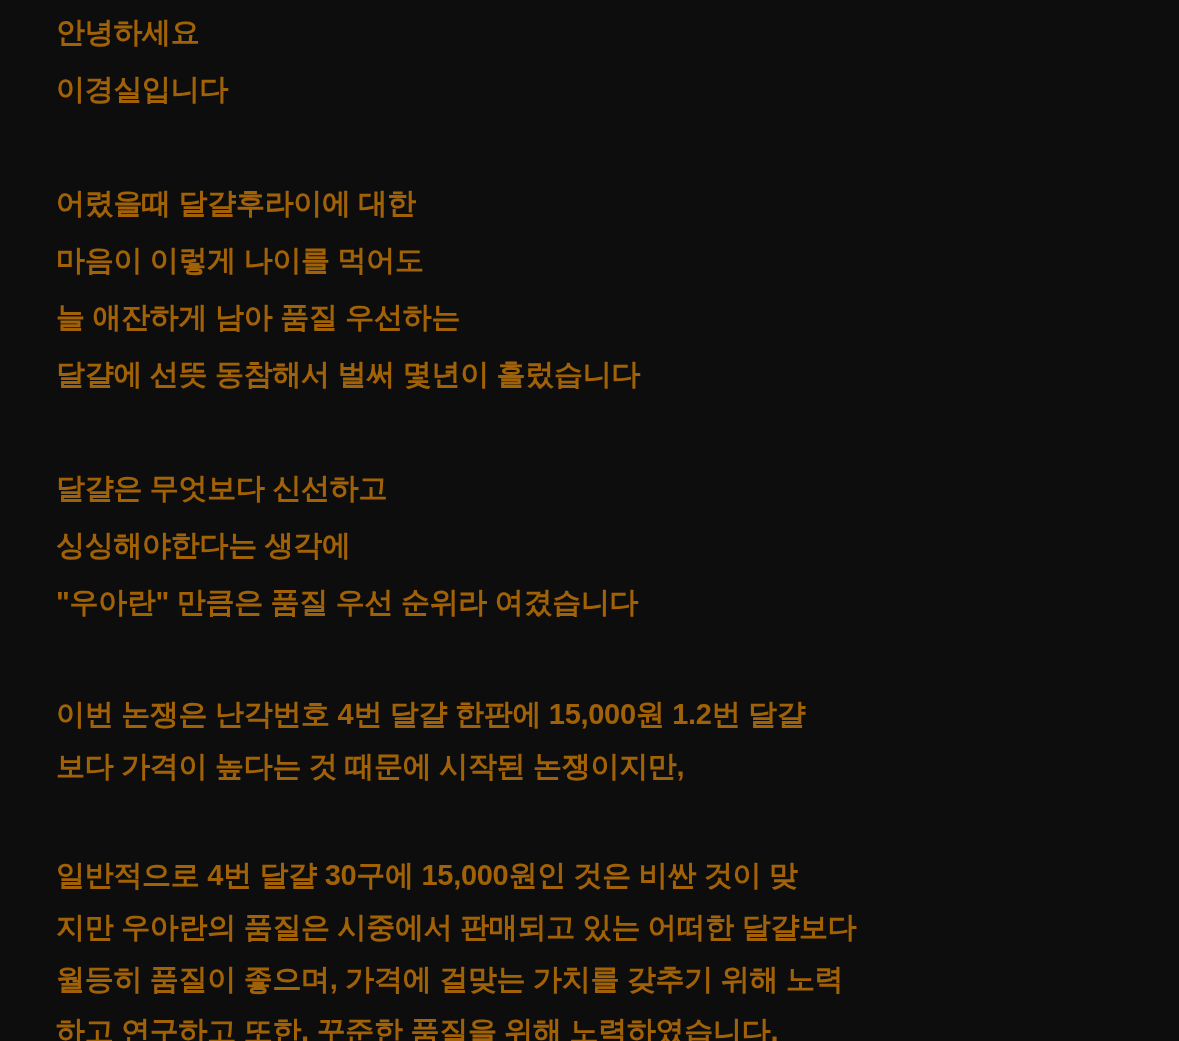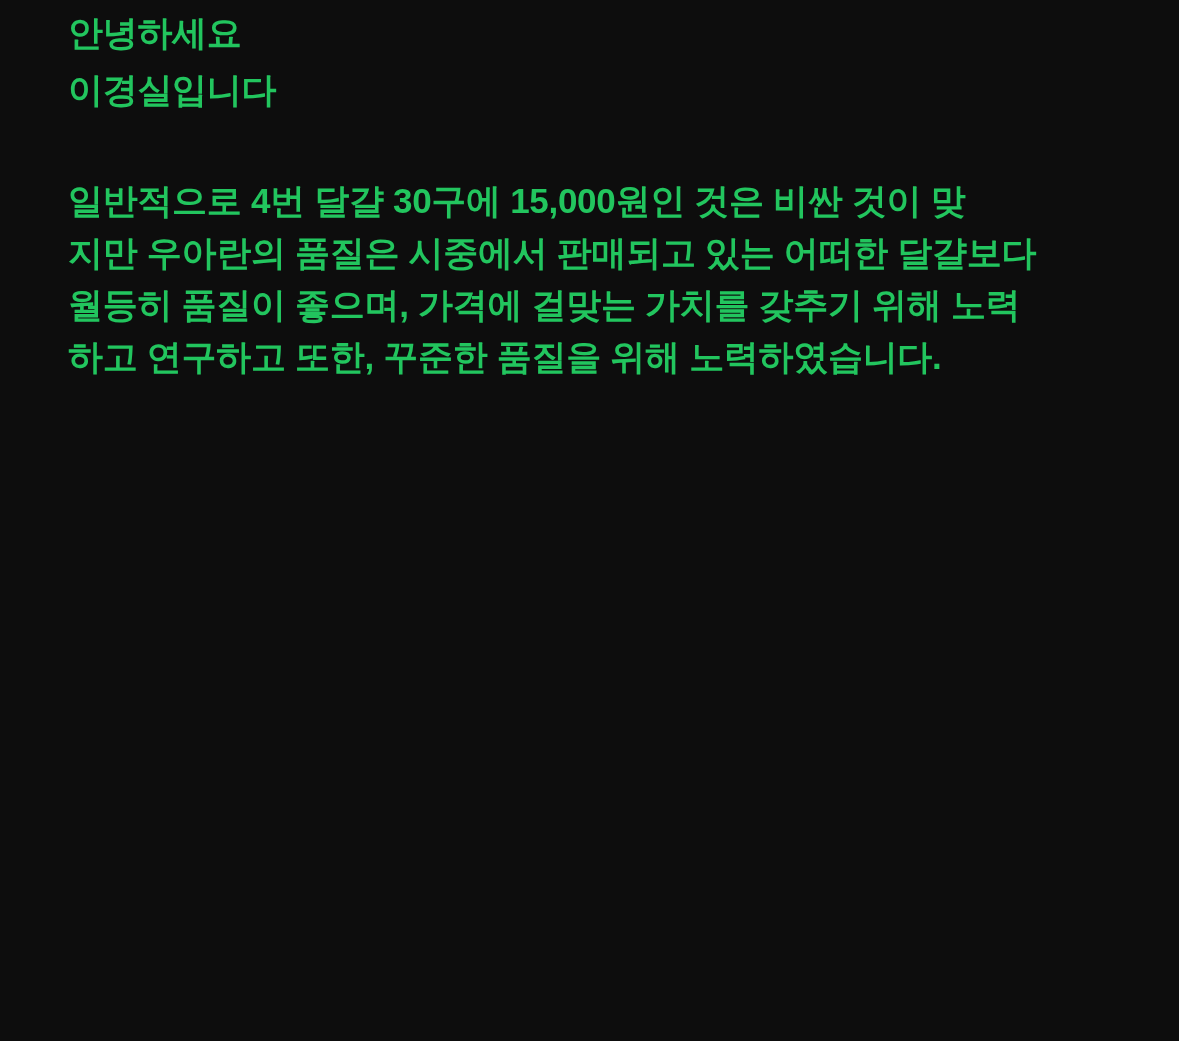--- a/index.html
+++ b/index.html
@@ -39,25 +39,25 @@
     pointer-events: none;
   }
 
   .content {
     position: relative;
     z-index: 2;
     padding-top: 4px;
   }
 
   .para {
-    margin: 0 0 0 16px;
-    font-size: 35px;
+    margin: 0 0 0 4px;
+    font-size: 29px;
     line-height: 57px;
     font-weight: 600;
-    color: #22c55e;
+    color: #a16207;
     letter-spacing: -0.3px;
     white-space: pre-wrap;
     word-break: keep-all;
   }
 
   .para.block-gap {
     margin-top: 57px;
   }
 
   .para.tight {
@@ -68,22 +68,31 @@
 <body>
 
 <div id="page">
 
 
   <div class="content">
 
     <p class="para">안녕하세요
 이경실입니다</p>
 
+    <p class="para block-gap">어렸을때 달걀후라이에 대한
+마음이 이렇게 나이를 먹어도
+늘 애잔하게 남아 품질 우선하는
+달걀에 선뜻 동참해서 벌써 몇년이 흘렀습니다</p>
 
+    <p class="para block-gap">달걀은 무엇보다 신선하고
+싱싱해야한다는 생각에
+"우아란" 만큼은 품질 우선 순위라 여겼습니다</p>
 
+    <p class="para block-gap tight">이번 논쟁은 난각번호 4번 달걀 한판에 15,000원 1.2번 달걀
+보다 가격이 높다는 것 때문에 시작된 논쟁이지만,</p>
 
     <p class="para block-gap tight">일반적으로 4번 달걀 30구에 15,000원인 것은 비싼 것이 맞
 지만 우아란의 품질은 시중에서 판매되고 있는 어떠한 달걀보다
 월등히 품질이 좋으며, 가격에 걸맞는 가치를 갖추기 위해 노력
 하고 연구하고 또한, 꾸준한 품질을 위해 노력하였습니다.</p>
 
   </div>
 </div>
 
 </body></html>

